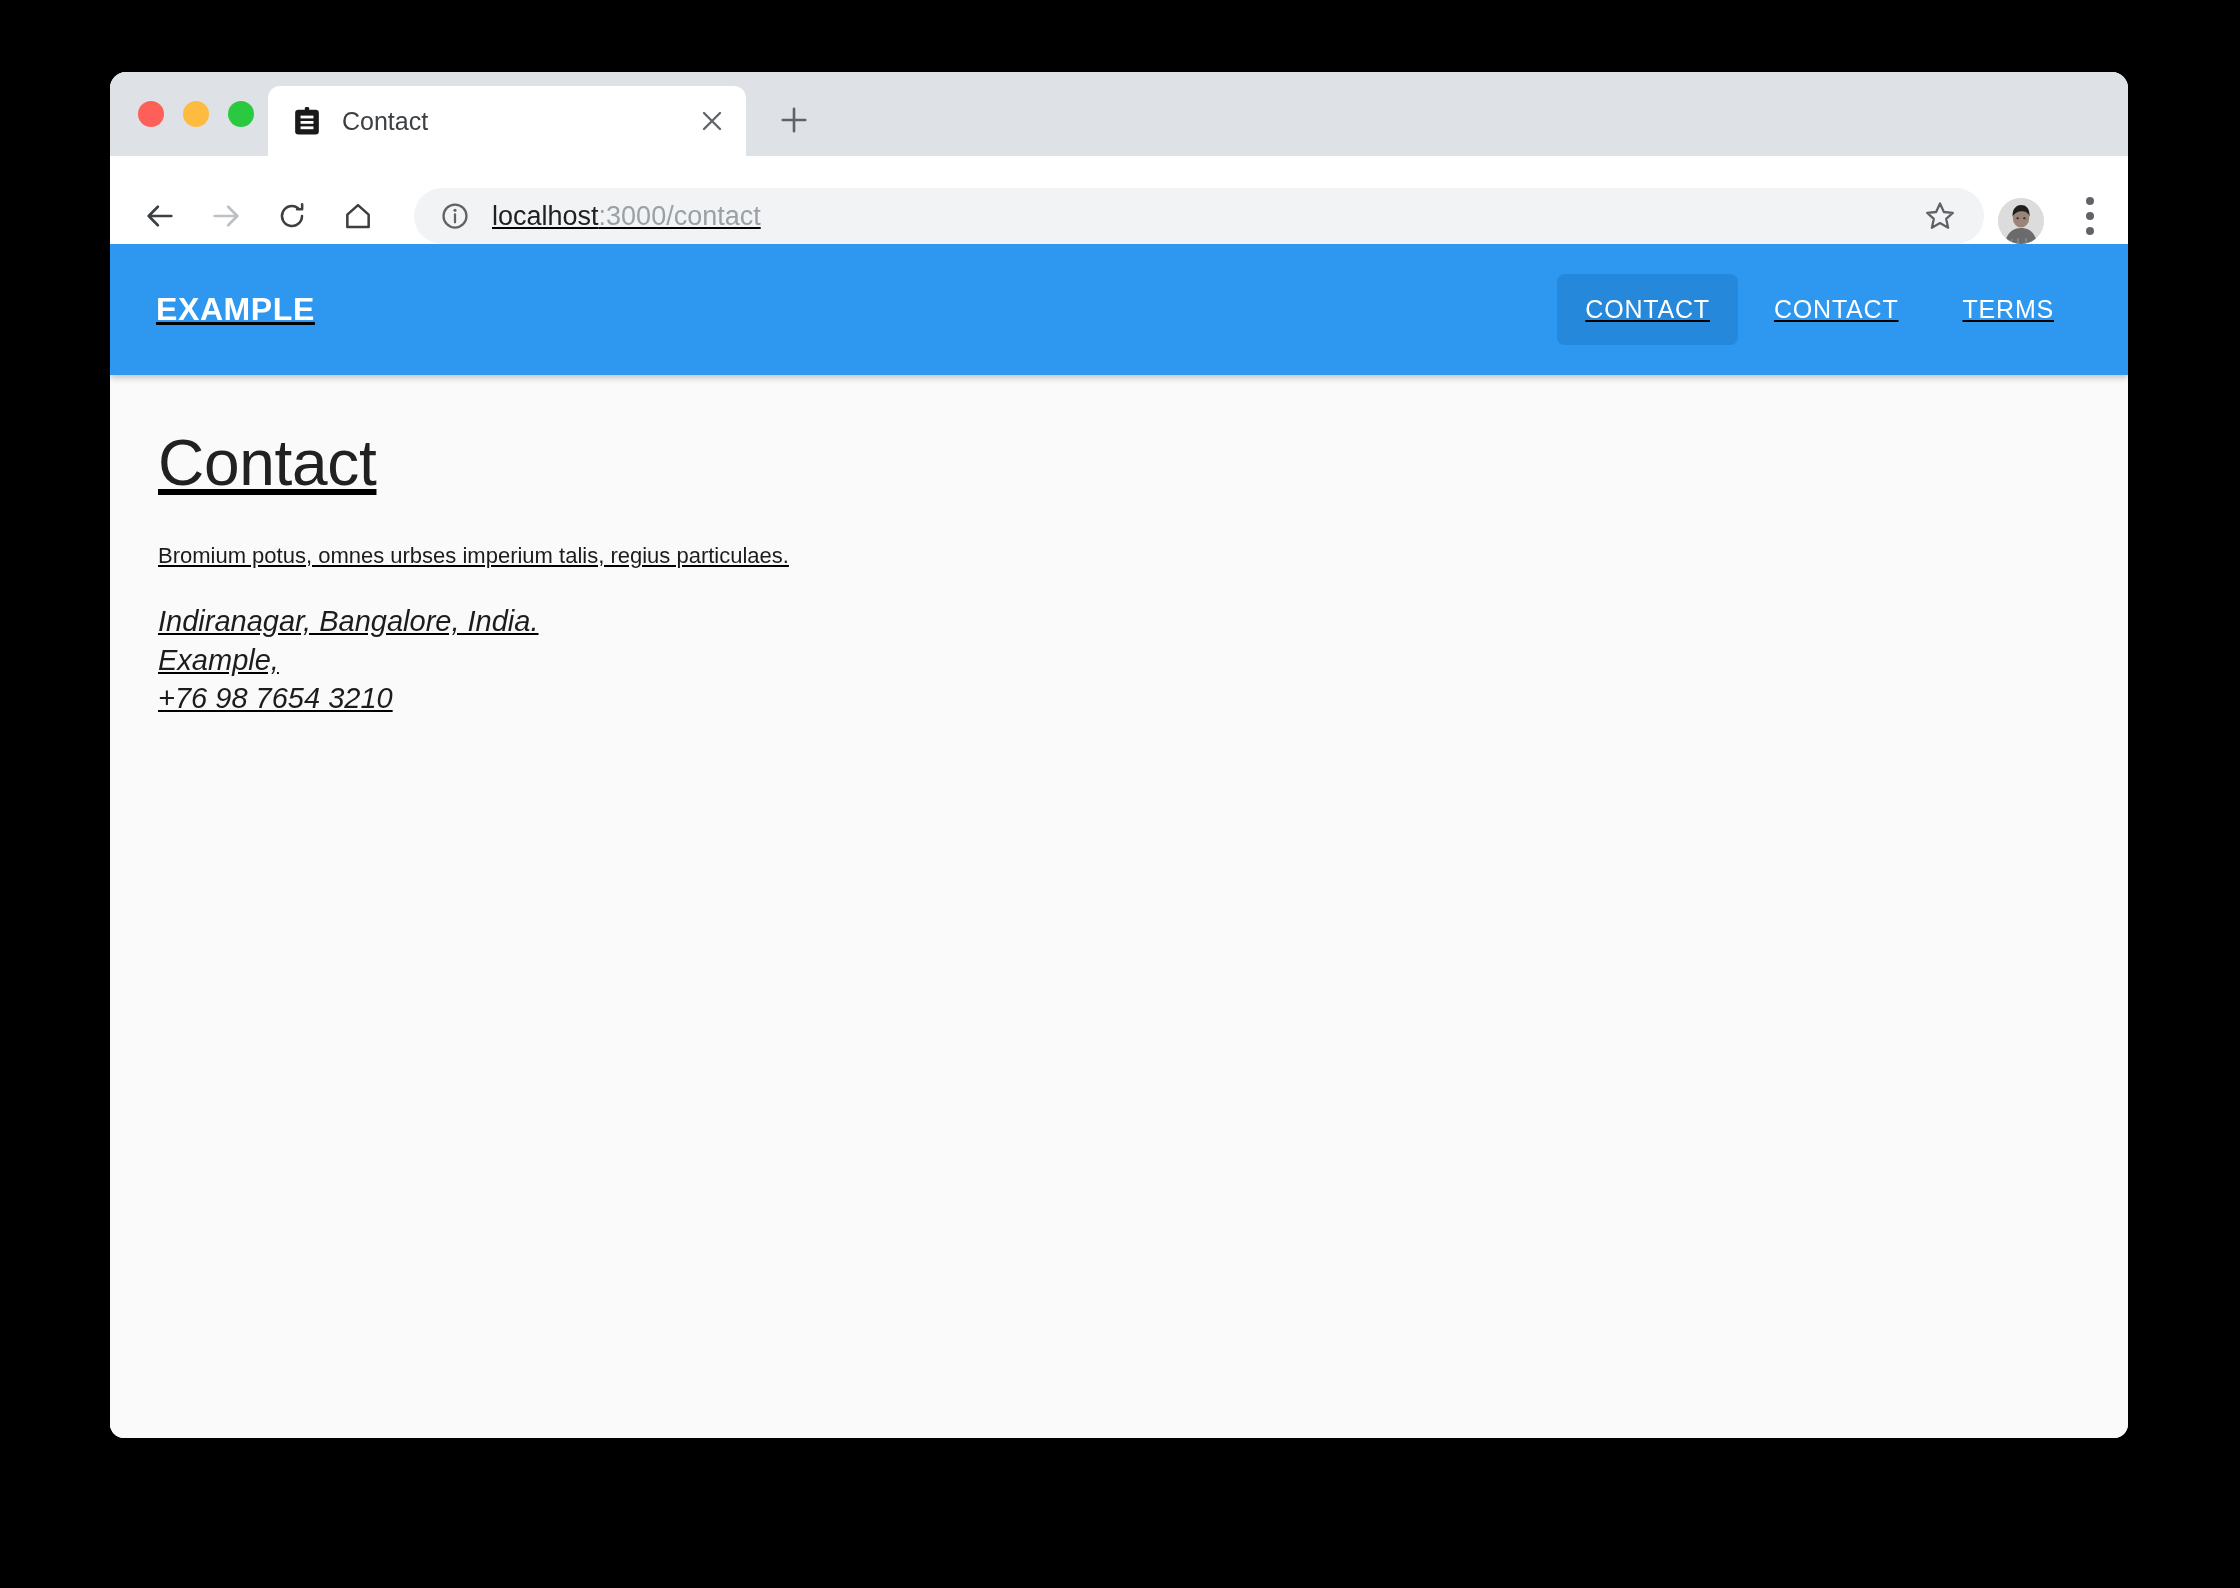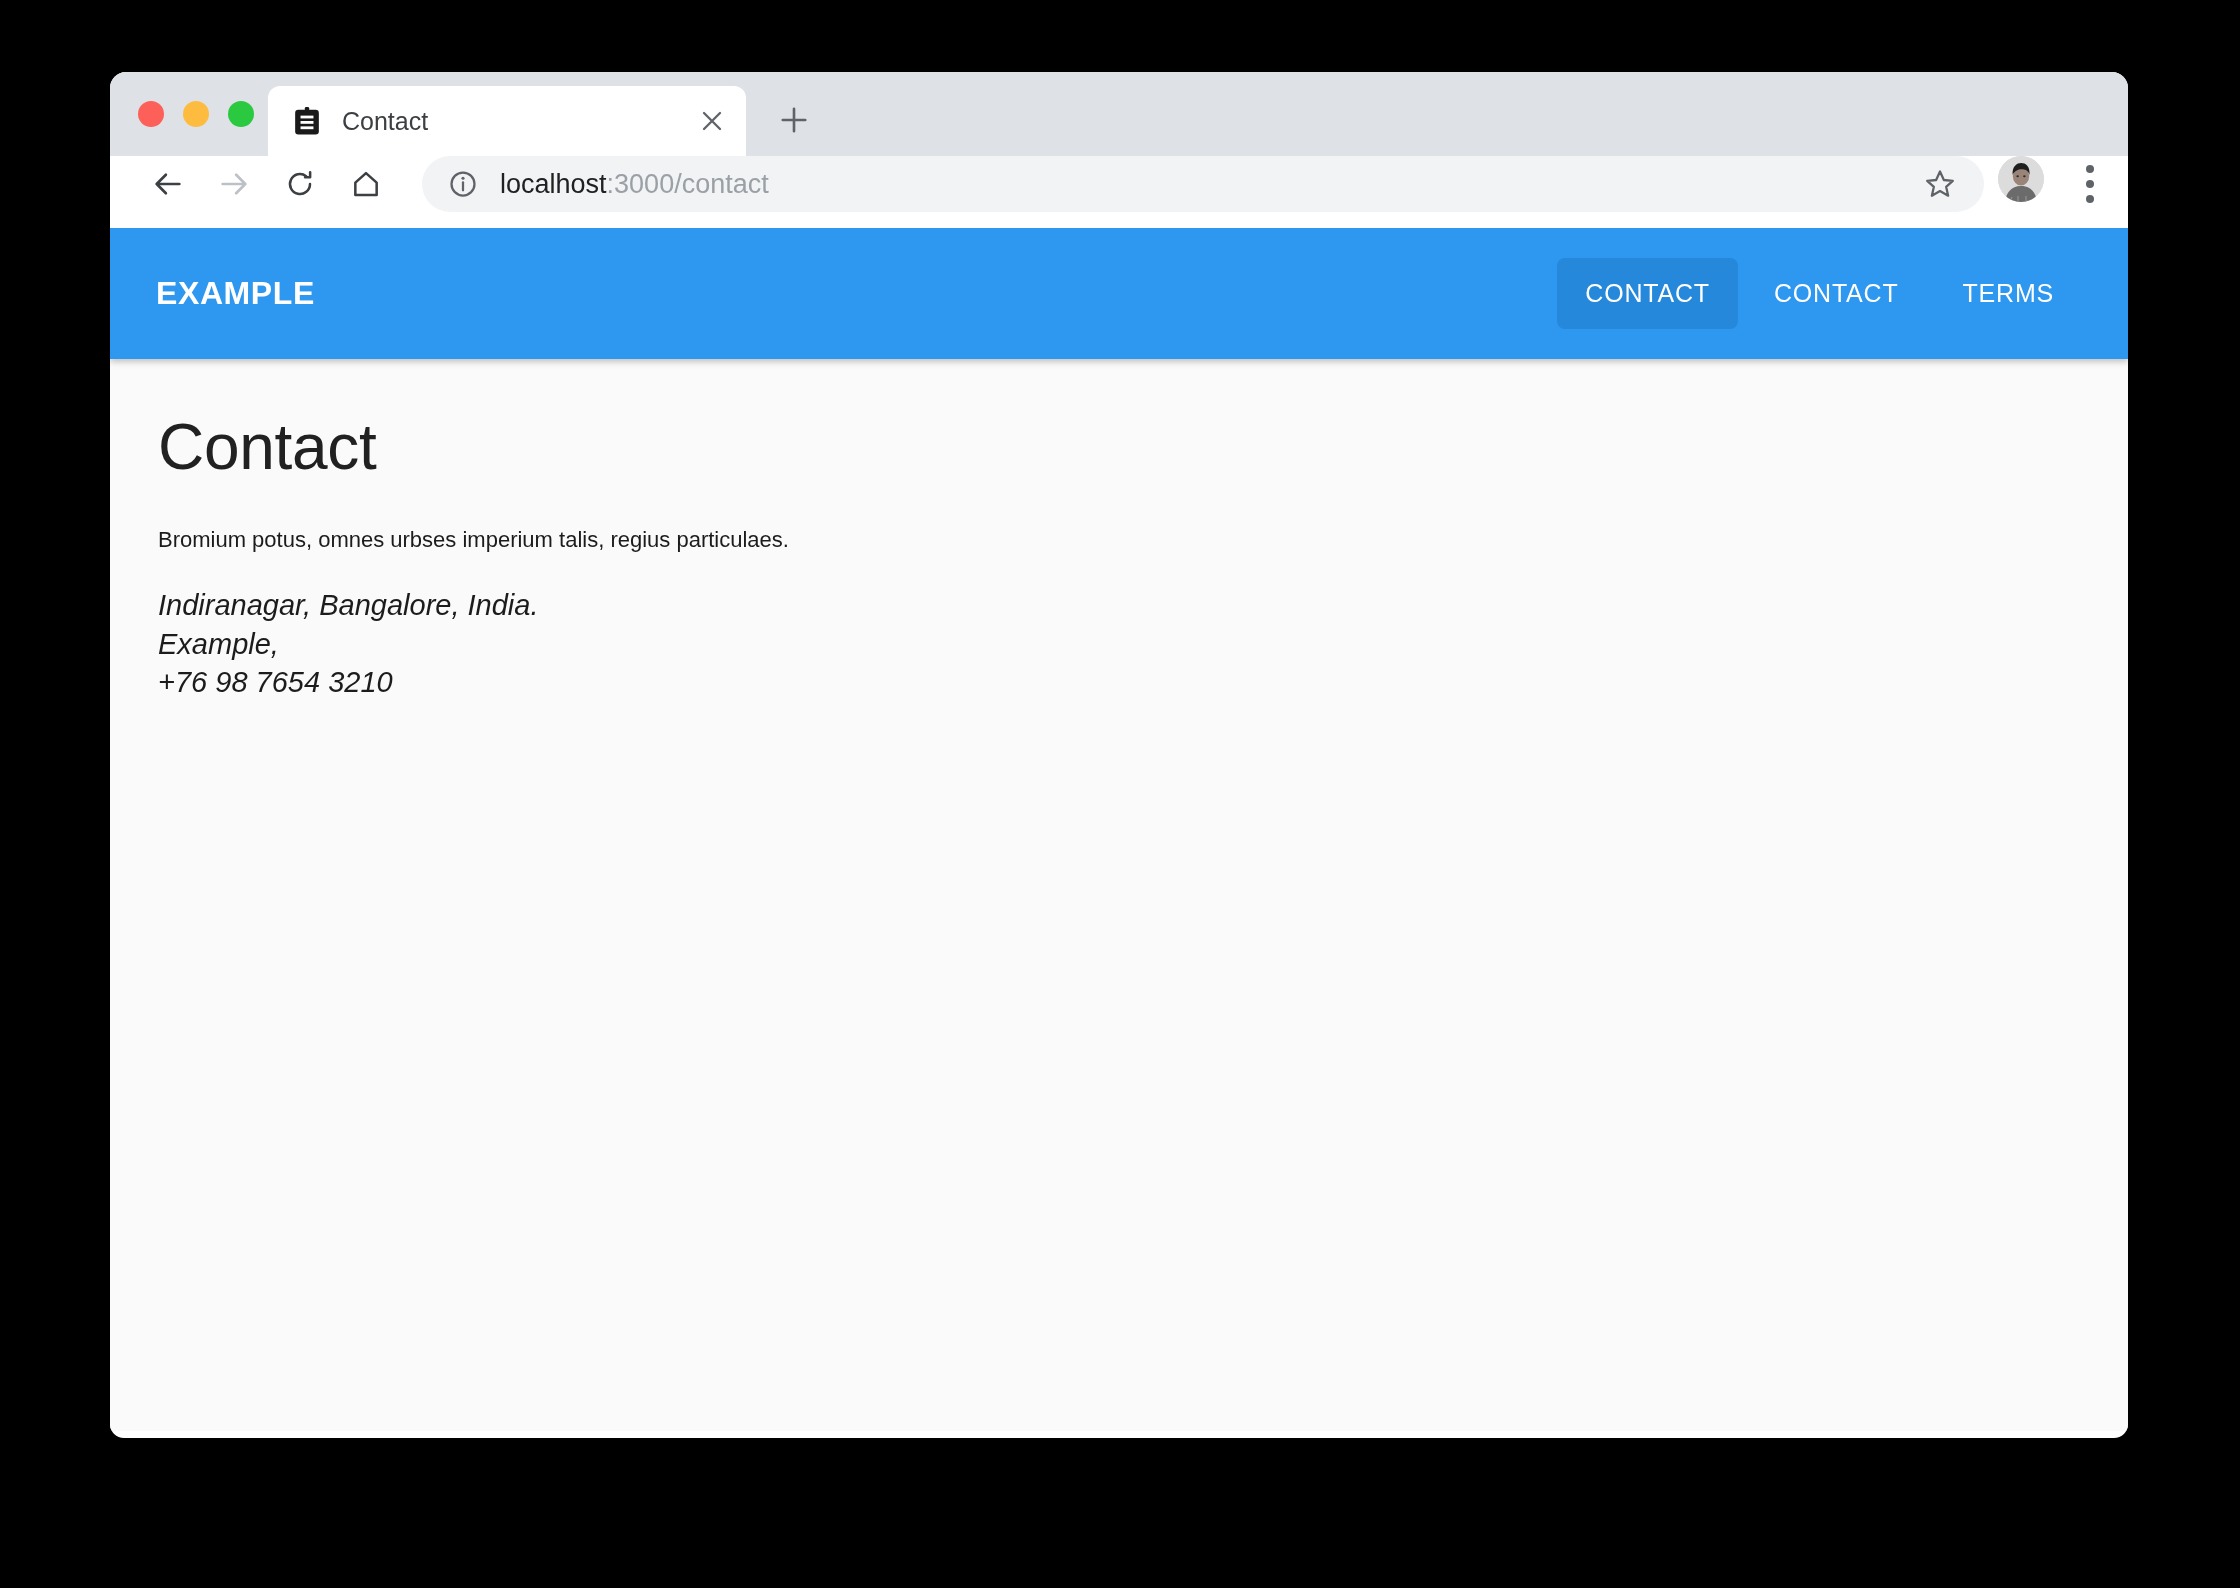--- a/index.html
+++ b/index.html
@@ -15,20 +15,21 @@
   
   #browser-window {
     position: absolute;
     left: 110px;
     top: 72px;
     width: 2018px;
     height: 1366px;
     border-radius: 16px 16px 14px 14px;
     overflow: hidden;
     background: #ffffff;
+    text-decoration: underline;
   }
 
   
   #tab-strip {
     position: relative;
     height: 84px;
     background: #dee1e6;
   }
 
   #traffic-lights {
@@ -77,25 +78,25 @@
     position: absolute;
     left: 660px;
     top: 24px;
     width: 48px; height: 48px;
     display: flex; align-items: center; justify-content: center;
   }
 
   
   #toolbar {
     position: relative;
-    height: 72px;
+    height: 88px;
     background: #ffffff;
     display: flex;
-    align-items: flex-start;
-    padding: 0 18px 0 30px;
+    align-items: flex-end;
+    padding: 0 18px 0 22px;
   }
   .nav-btn {
     width: 56px; height: 56px;
     display: flex; align-items: center; justify-content: center;
     flex: 0 0 auto;
     margin-right: 10px;
   }
   #omnibox {
     flex: 1 1 auto;
     height: 56px;

